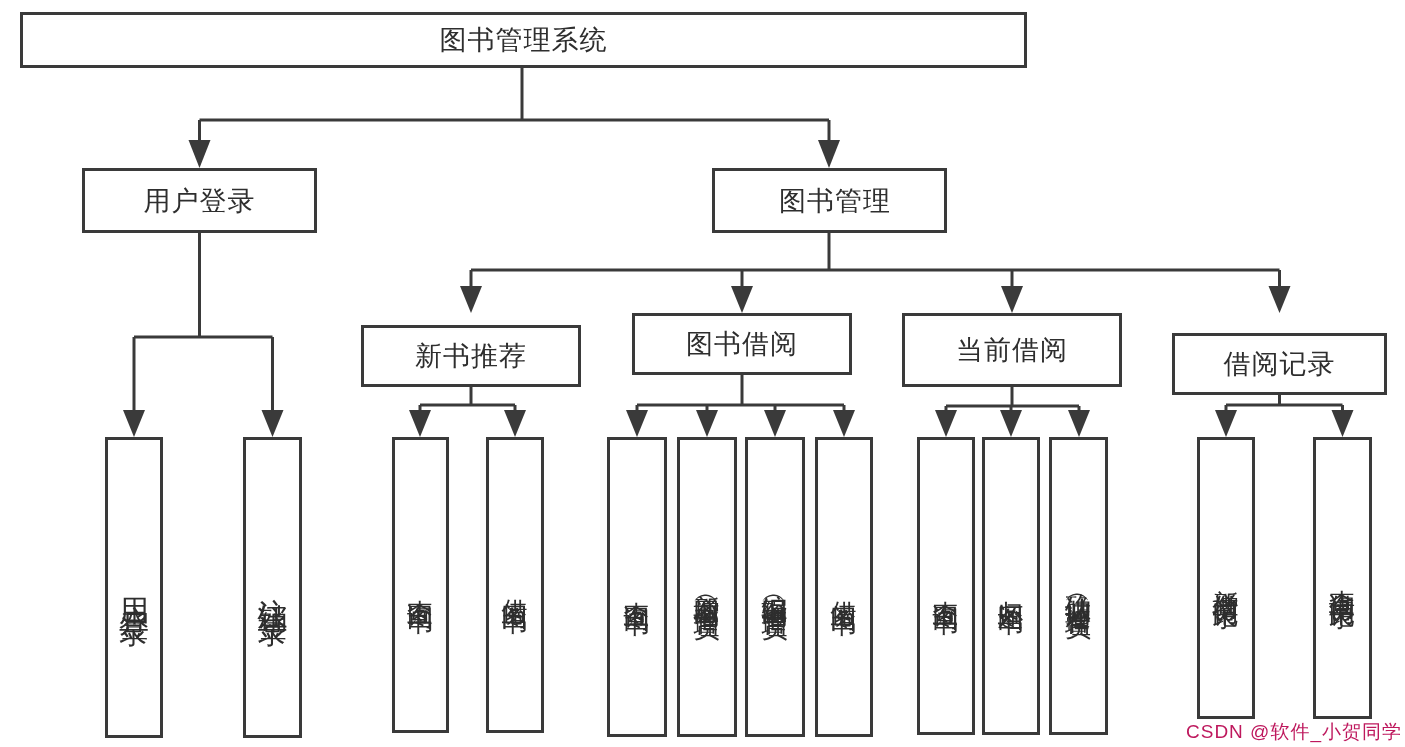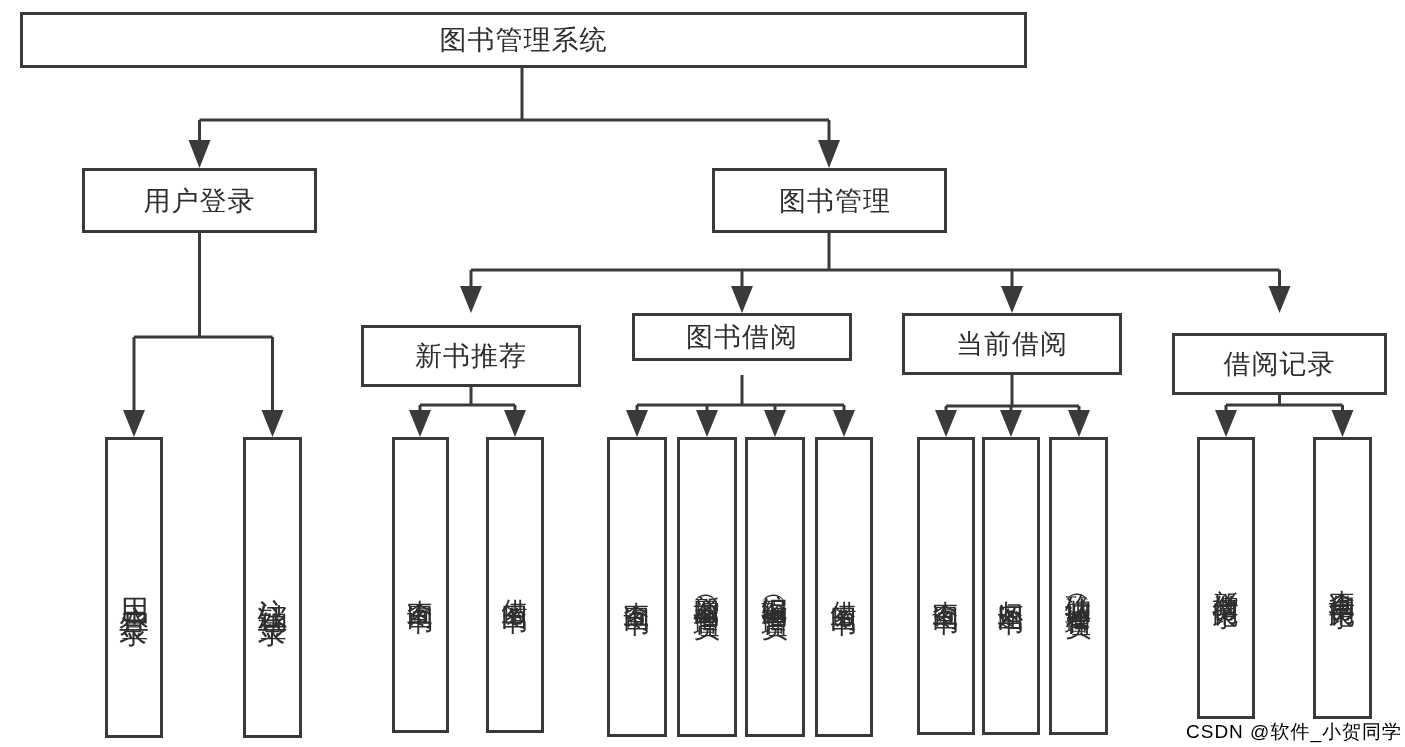--- a/index.html
+++ b/index.html
@@ -44,41 +44,41 @@
   }
   .v-label.big {
     font-size: 30px;
     letter-spacing: 7px;
   }
   
   .root       { left: 20px;   top: 12px;  width: 1007px; height: 56px; }
   .n-login    { left: 82px;   top: 168px; width: 235px;  height: 65px; }
   .n-mgmt     { left: 712px;  top: 168px; width: 235px;  height: 65px; padding-left: 11px; }
   .n-recommend{ left: 361px;  top: 313px; width: 220px;  height: 62px; margin-top: 12px; }
-  .n-borrow   { left: 632px;  top: 313px; width: 220px;  height: 48px; }
-  .n-current  { left: 902px;  top: 313px; width: 220px;  height: 62px; }
+  .n-borrow   { left: 632px;  top: 313px; width: 220px;  height: 62px; }
+  .n-current  { left: 902px;  top: 313px; width: 220px;  height: 74px; }
   .n-records  { left: 1172px; top: 313px; width: 215px;  height: 62px; margin-top: 20px; }
   .lf-login   { left: 105px;  top: 437px; width: 58px;   height: 301px; }
   .lf-logout  { left: 243px;  top: 437px; width: 59px;   height: 301px; }
   .lf-rq      { left: 392px;  top: 437px; width: 57px;   height: 296px; }
   .lf-rb      { left: 486px;  top: 437px; width: 58px;   height: 296px; }
   .lf-bq      { left: 607px;  top: 437px; width: 60px;   height: 300px; }
   .lf-ba      { left: 677px;  top: 437px; width: 60px;   height: 300px; }
   .lf-be      { left: 745px;  top: 437px; width: 60px;   height: 300px; }
   .lf-bb      { left: 815px;  top: 437px; width: 58px;   height: 300px; }
   .lf-cq      { left: 917px;  top: 437px; width: 58px;   height: 298px; }
   .lf-cr      { left: 982px;  top: 437px; width: 58px;   height: 298px; }
   .lf-cc      { left: 1049px; top: 437px; width: 59px;   height: 298px; }
   .lf-na      { left: 1197px; top: 437px; width: 58px;   height: 282px; }
   .lf-nq      { left: 1313px; top: 437px; width: 59px;   height: 282px; }
   #watermark {
     position: absolute;
     left: 1186px; top: 719px;
     font-size: 19px;
-    color: #000000;
+    color: #be185d;
     letter-spacing: 1px;
     white-space: nowrap;
     z-index: 5;
   }
 </style>
 </head>
 <body>
 
 <div id="canvas">
 

